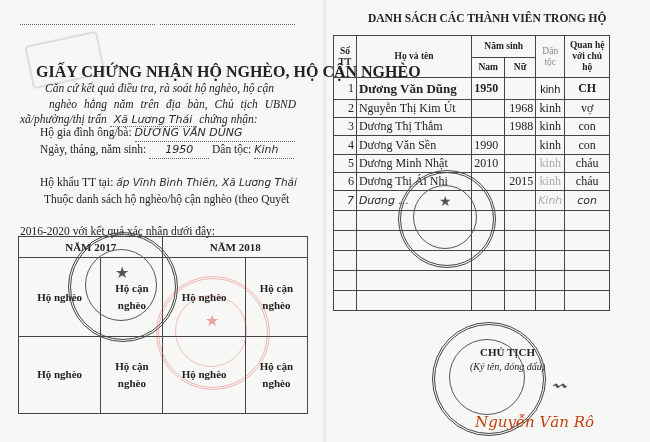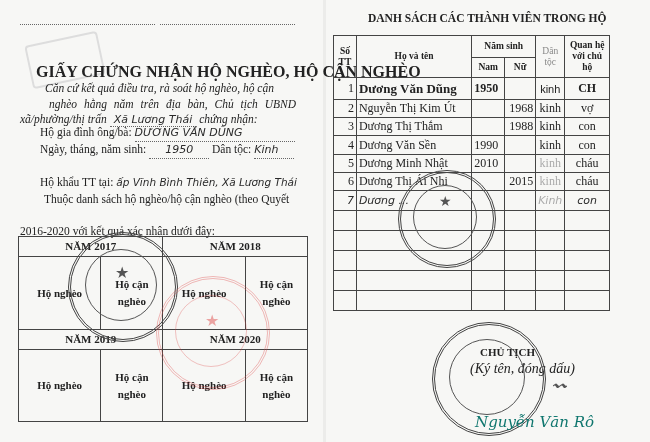--- a/index.html
+++ b/index.html
@@ -24,21 +24,21 @@
   table.members td, table.members th { border:1px solid #444; padding:0 2px; }
   table.members th { font-size:9.5px; font-weight:bold; line-height:11px; }
   table.members th.dim { color:#888; font-weight:normal; }
   table.members td { height:17px; }
   .c { text-align:center; }
   .r { text-align:right; }
   .stamp { position:absolute; border-radius:50%; }
   .stamp-black { border:3px double #444; }
   .stamp-red { border:3px double rgba(220,60,60,0.35); }
   .stamp-inner { position:absolute; border-radius:50%; }
-  .signname { font-family:"DejaVu Serif", serif; font-style:italic; color:#0f766e; font-size:15px; }
+  .signname { font-family:"DejaVu Serif", serif; font-style:italic; color:#c2410c; font-size:15px; }
 </style>
 </head>
 <body>
 
 <div class="page">
   <div class="faint-box"></div>
   <div class="fold"></div>
 
   <div class="abs dots" style="left:20px;top:24px;width:135px;"></div>
   <div class="abs dots" style="left:160px;top:24px;width:135px;"></div>
@@ -74,24 +74,20 @@
     <tbody>
         <tr>
       <td class="yh" colspan="2">NĂM 2017</td>
       <td class="yh" colspan="2">NĂM 2018</td>
     </tr>
     <tr style="height:73px;">
       <td><span>Hộ nghèo</span></td>
       <td><span>Hộ cận</span><br><span>nghèo</span></td>
       <td><span>Hộ nghèo</span></td>
       <td><span>Hộ cận</span><br><span>nghèo</span></td>
-    </tr>
-    <tr>
-      <td class="yh" colspan="2">NĂM 2019</td>
-      <td class="yh" colspan="2">NĂM 2020</td>
     </tr>
     <tr style="height:72px;">
       <td><span>Hộ nghèo</span></td>
       <td><span>Hộ cận</span><br><span>nghèo</span></td>
       <td><span>Hộ nghèo</span></td>
       <td><span>Hộ cận</span><br><span>nghèo</span></td>
     </tr>
   </tbody>
     </table>
 
@@ -217,19 +213,19 @@
         </tr>
   </tbody>
     </table>
 
   <div class="stamp stamp-black" style="left:398px;top:170px;width:92px;height:92px;">
     <div class="stamp-inner" style="left:12px;top:12px;width:62px;height:62px;border:1px solid #555;"></div>
     <div class="abs" style="left:38px;top:20px;font-size:14px;color:#555;">★</div>
   </div>
 
   <div class="abs" style="left:480px;top:346px;font-size:11px;font-weight:bold;">CHỦ TỊCH</div>
-  <div class="abs ital" style="left:470px;top:361px;font-size:14px;">(Ký tên, đóng dấu)</div>
+  <div class="abs ital" style="left:470px;top:361px;font-size:10px;">(Ký tên, đóng dấu)</div>
   <div class="abs hand" style="left:552px;top:374px;font-size:14px;color:#555;">〰</div>
   <div class="stamp stamp-black" style="left:432px;top:322px;width:108px;height:108px;">
     <div class="stamp-inner" style="left:14px;top:14px;width:74px;height:74px;border:1px solid #555;"></div>
   </div>
   <div class="abs signname" style="left:475px;top:413px;">Nguyễn Văn Rô</div>
 </div>
 
 </body></html>

